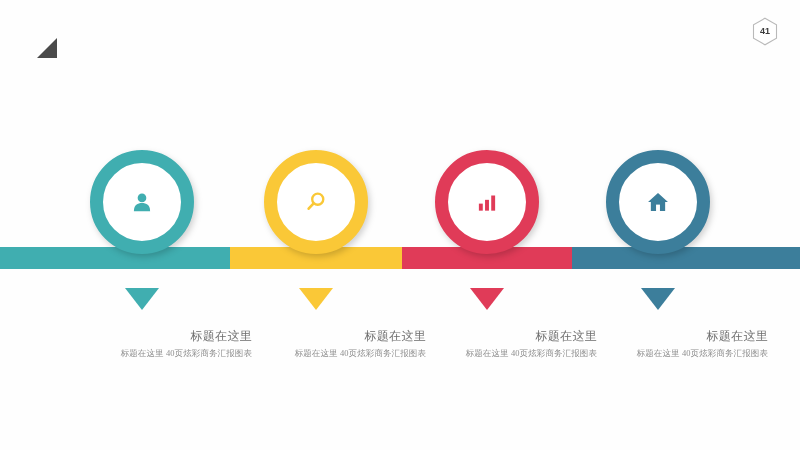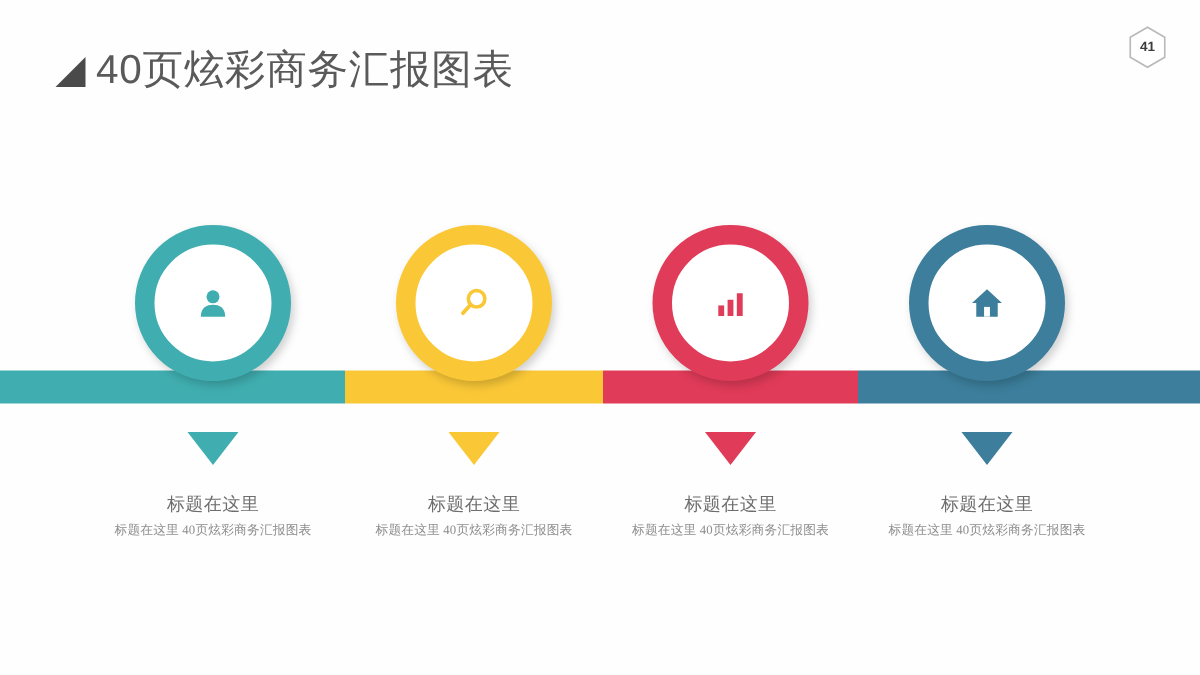--- a/index.html
+++ b/index.html
@@ -132,21 +132,21 @@
     border-right: 17px solid transparent;
     border-top-style: solid;
     border-top-width: 22px;
   }
 
   
   .caption {
     position: absolute;
     top: 328px;
     width: 220px;
-    text-align: center;
+    text-align: right;
   }
   .caption-title {
     font-size: 12px;
     color: #6d6d6d;
     line-height: 17px;
     margin: 0 0 2px 0;
     letter-spacing: 0.3px;
   }
   .caption-sub {
     font-size: 8.5px;
@@ -161,21 +161,20 @@
 <body>
 
 <div class="slide">
 
   <div class="header">
     <span class="title-mark">
       <svg width="26" height="26" viewBox="0 0 26 26" aria-hidden="true">
         <polygon points="3,23 23,23 23,3" fill="#4a4a4a"></polygon>
       </svg>
     </span>
-    <span class="page-title">40页炫彩商务汇报图表</span>
   </div>
 
   <div class="page-badge">
     <svg width="26" height="29" viewBox="0 0 26 29" aria-hidden="true">
       <polygon points="13,1.2 24.5,7.8 24.5,21.2 13,27.8 1.5,21.2 1.5,7.8" fill="#ffffff" stroke="#b9b9b9" stroke-width="1.1"></polygon>
     </svg>
     <span class="page-badge-num">41</span>
   </div>
 
   <div class="bar">

